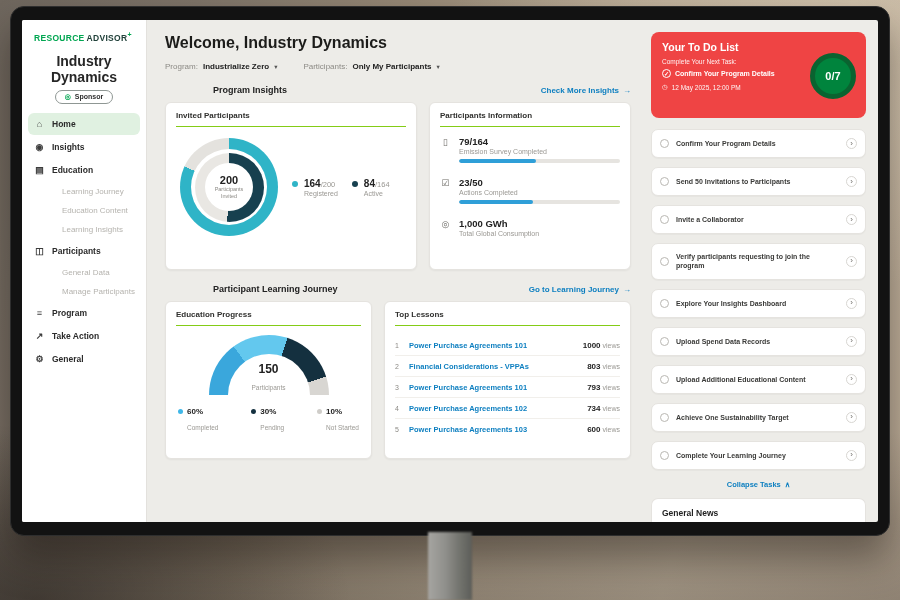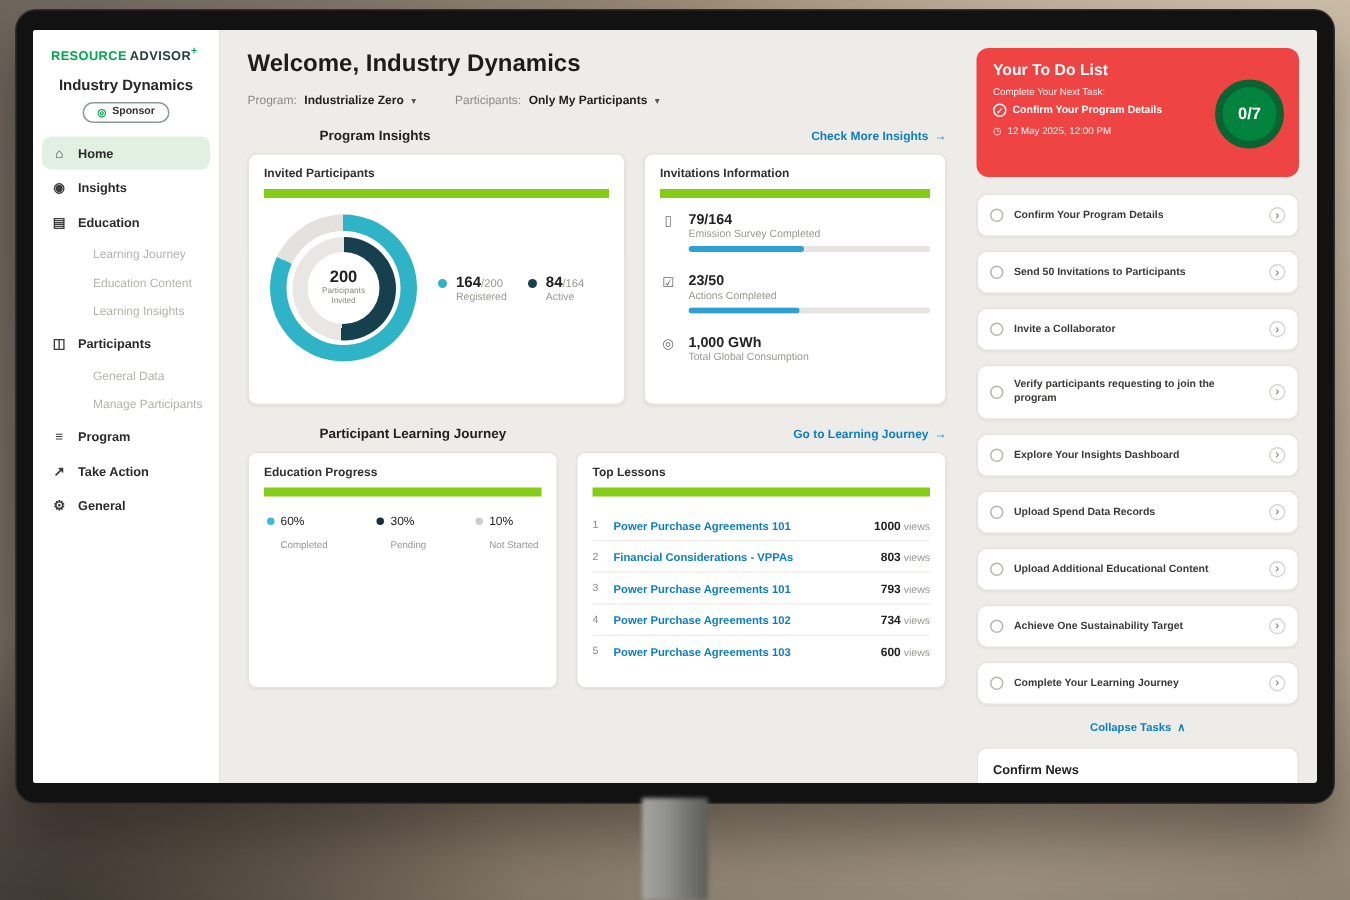--- a/index.html
+++ b/index.html
@@ -21,42 +21,42 @@
   .monitor { position:absolute; left:10px; top:6px; width:880px; height:530px;
     background:#121212; border:1px solid #2e2e2e; border-radius:14px; padding:13px 11px;
     box-shadow:0 22px 38px rgba(22,16,10,.45); }
   .screen { width:100%; height:100%; background:#edece8; border-radius:2px; overflow:hidden; display:flex; }
 
   
   .sidebar { flex:0 0 125px; width:125px; background:#fff; border-right:1px solid #e3e1dd; padding-top:11px; }
   .logo { padding-left:12px; font-size:8.5px; font-weight:800; letter-spacing:.3px; white-space:nowrap; }
   .logo-res { color:#00a651; } .logo-adv { color:#21413a; margin-left:2px; }
   .logo-plus { color:#00a651; font-size:7px; vertical-align:super; }
-  .org { text-align:center; font-size:10px; font-weight:700; color:#262626; margin-top:10px; }
+  .org { text-align:center; font-size:14px; font-weight:700; color:#262626; margin-top:10px; }
   .sponsor { display:flex; align-items:center; gap:4px; width:max-content; margin:5px auto 9px;
     border:1px solid #8f9794; border-radius:10px; padding:2px 9px; font-size:7px; font-weight:700; color:#2f2f2f; cursor:pointer; }
   .sp-icon { color:#00a651; font-size:7px; }
   .nav-item { display:flex; align-items:center; gap:7px; height:22px; margin:1px 6px; padding:0 6px;
     border-radius:6px; font-size:8.5px; font-weight:700; color:#2b2b2b; cursor:pointer; }
   .nav-item.active { background:#e0f1e1; }
   .nav-ico { width:11px; text-align:center; font-size:9px; color:#3c3c3c; }
   .nav-sub { display:flex; align-items:center; height:19px; padding-left:40px; font-size:8px; color:#b5b3ae; cursor:pointer; }
 
   
   .main { flex:1; min-width:0; padding:14px 14px 0 18px; }
   .welcome { font-size:16px; font-weight:700; color:#1c1c1a; }
   .filters { display:flex; gap:26px; align-items:center; margin-top:10px; }
   .filter { display:flex; gap:5px; align-items:center; font-size:8px; cursor:pointer; }
   .f-label { color:#8c8a85; } .f-value { color:#222; font-weight:700; } .f-chev { color:#555; font-size:6.5px; }
   .sec-head { display:flex; justify-content:space-between; align-items:center; margin-top:14px;padding-left:48px; }
   .sec-title { font-size:9px; font-weight:700; color:#222; }
   .sec-link { display:flex; gap:4px; align-items:center; font-size:8px; font-weight:700; color:#0d7fc0; cursor:pointer; text-decoration:none; }
   .card-row { display:flex; gap:12px; margin-top:7px; }
   .card { background:#fff; border:1px solid #e5e3df; border-radius:6px; padding:8px 10px 10px; box-shadow:0 1px 2px rgba(0,0,0,.05); }
-  .card-title { font-size:8px; font-weight:700; color:#30302e; padding-bottom:6px; border-bottom:6px solid #84cc16; margin-bottom:9px; }
+  .card-title { font-size:8px; font-weight:700; color:#30302e; padding-bottom:6px; border-bottom:1px solid #84cc16; margin-bottom:9px; }
 
   .card-invited { width:252px; height:168px; }
   .card-info   { flex:1; height:168px; }
   .donut-flex { display:flex; align-items:center; gap:14px; padding:2px 0 0 4px; }
   .donut { width:98px; height:98px; border-radius:50%;
     background:conic-gradient(#2fb4c7 0 var(--outer,295deg), #e4e2de var(--outer,295deg) 360deg);
     display:grid; place-items:center; }
   .ring-gap { width:76px; height:76px; border-radius:50%; background:#fff; display:grid; place-items:center; }
   .ring-inner { width:69px; height:69px; border-radius:50%;
     background:conic-gradient(#17404f 0 var(--inner,184deg), #e9e7e3 var(--inner,184deg) 360deg);
@@ -91,21 +91,21 @@
       #14303f var(--g1,108deg) var(--g2,162deg),
       #d8d6d2 var(--g2,162deg) 180deg, transparent 180deg 360deg); }
   .gauge::after { content:""; position:absolute; left:19px; top:19px; width:82px; height:82px; border-radius:50%; background:#fff; }
   .gauge-center { position:absolute; left:0; right:0; bottom:1px; text-align:center; z-index:2; }
   .gc-num { display:block; font-size:12px; font-weight:700; color:#222; }
   .gc-lbl { font-size:6.5px; color:#9a9893; }
   .gauge-legend { display:flex; justify-content:space-between; margin-top:12px; padding:0 2px; }
   .gl-item { display:flex; gap:4px; align-items:flex-start; }
   .gl-dot { width:5px; height:5px; border-radius:50%; margin-top:2px; }
   .gl-dot.c1 { background:#3fb7e8; } .gl-dot.c2 { background:#14303f; } .gl-dot.c3 { background:#cfcdc9; }
-  .gl-pct { display:block; font-size:8px; font-weight:400; color:#222; }
+  .gl-pct { display:block; font-size:8px; font-weight:700; color:#222; }
   .gl-lbl { font-size:6.5px; color:#9a9893; }
 
   .lesson { display:flex; align-items:center; gap:7px; padding:5.5px 0; border-bottom:1px solid #f1efeb; }
   .lesson:last-child { border-bottom:none; }
   .l-rank { width:7px; font-size:7px; color:#8c8a85; }
   .l-title { flex:1; font-size:7.5px; font-weight:600; color:#0d7fc0; cursor:pointer; text-decoration:none; }
   .l-views { font-size:7px; color:#9a9893; white-space:nowrap; }
   .l-views b { font-size:8px; font-weight:700; color:#222; }
 
   
@@ -236,21 +236,21 @@
                   <div>
                     <div class="dl-val"><b>84</b><span class="dl-total">/164</span></div>
                     <div class="dl-lbl">Active</div>
                   </div>
                 </div>
               </div>
             </div>
           </section>
 
           <section class="card card-info">
-            <div class="card-title">Invitations Information</div>
+            <div class="card-title">Participants Information</div>
             <div class="info-row">
               <span class="info-ico">▯</span>
               <div class="info-body">
                 <div class="info-val">79/164</div>
                 <div class="info-lbl">Emission Survey Completed</div>
                 <div class="bar">
                   <div class="bar-fill" style="width: 48%;"></div>
                 </div>
               </div>
             </div>
@@ -278,20 +278,28 @@
           <span class="sec-title">Participant Learning Journey</span>
           <a class="sec-link">
             <span>Go to Learning Journey</span>
             <span>→</span>
           </a>
         </div>
 
         <div class="card-row">
           <section class="card card-edu">
             <div class="card-title">Education Progress</div>
+            <div class="gauge-wrap">
+              <div class="gauge" style="--g1: 108deg; --g2: 162deg;">
+                <div class="gauge-center">
+                  <span class="gc-num">150</span>
+                  <span class="gc-lbl">Participants</span>
+                </div>
+              </div>
+            </div>
             <div class="gauge-legend">
               <div class="gl-item">
                 <span class="gl-dot c1"></span>
                 <span>
                   <span class="gl-pct">60%</span>
                   <span class="gl-lbl">Completed</span>
                 </span>
               </div>
               <div class="gl-item">
                 <span class="gl-dot c2"></span>
@@ -405,20 +413,20 @@
             <span class="t-chev">›</span>
           </div>
         </div>
 
         <div class="collapse">
           <span>Collapse Tasks</span>
           <span>∧</span>
         </div>
 
         <div class="news-card">
-          <span>Confirm News</span>
+          <span>General News</span>
         </div>
       </aside>
 
     </div>
   </div>
   <div class="stand"></div>
 </div>
 
 </body></html>

